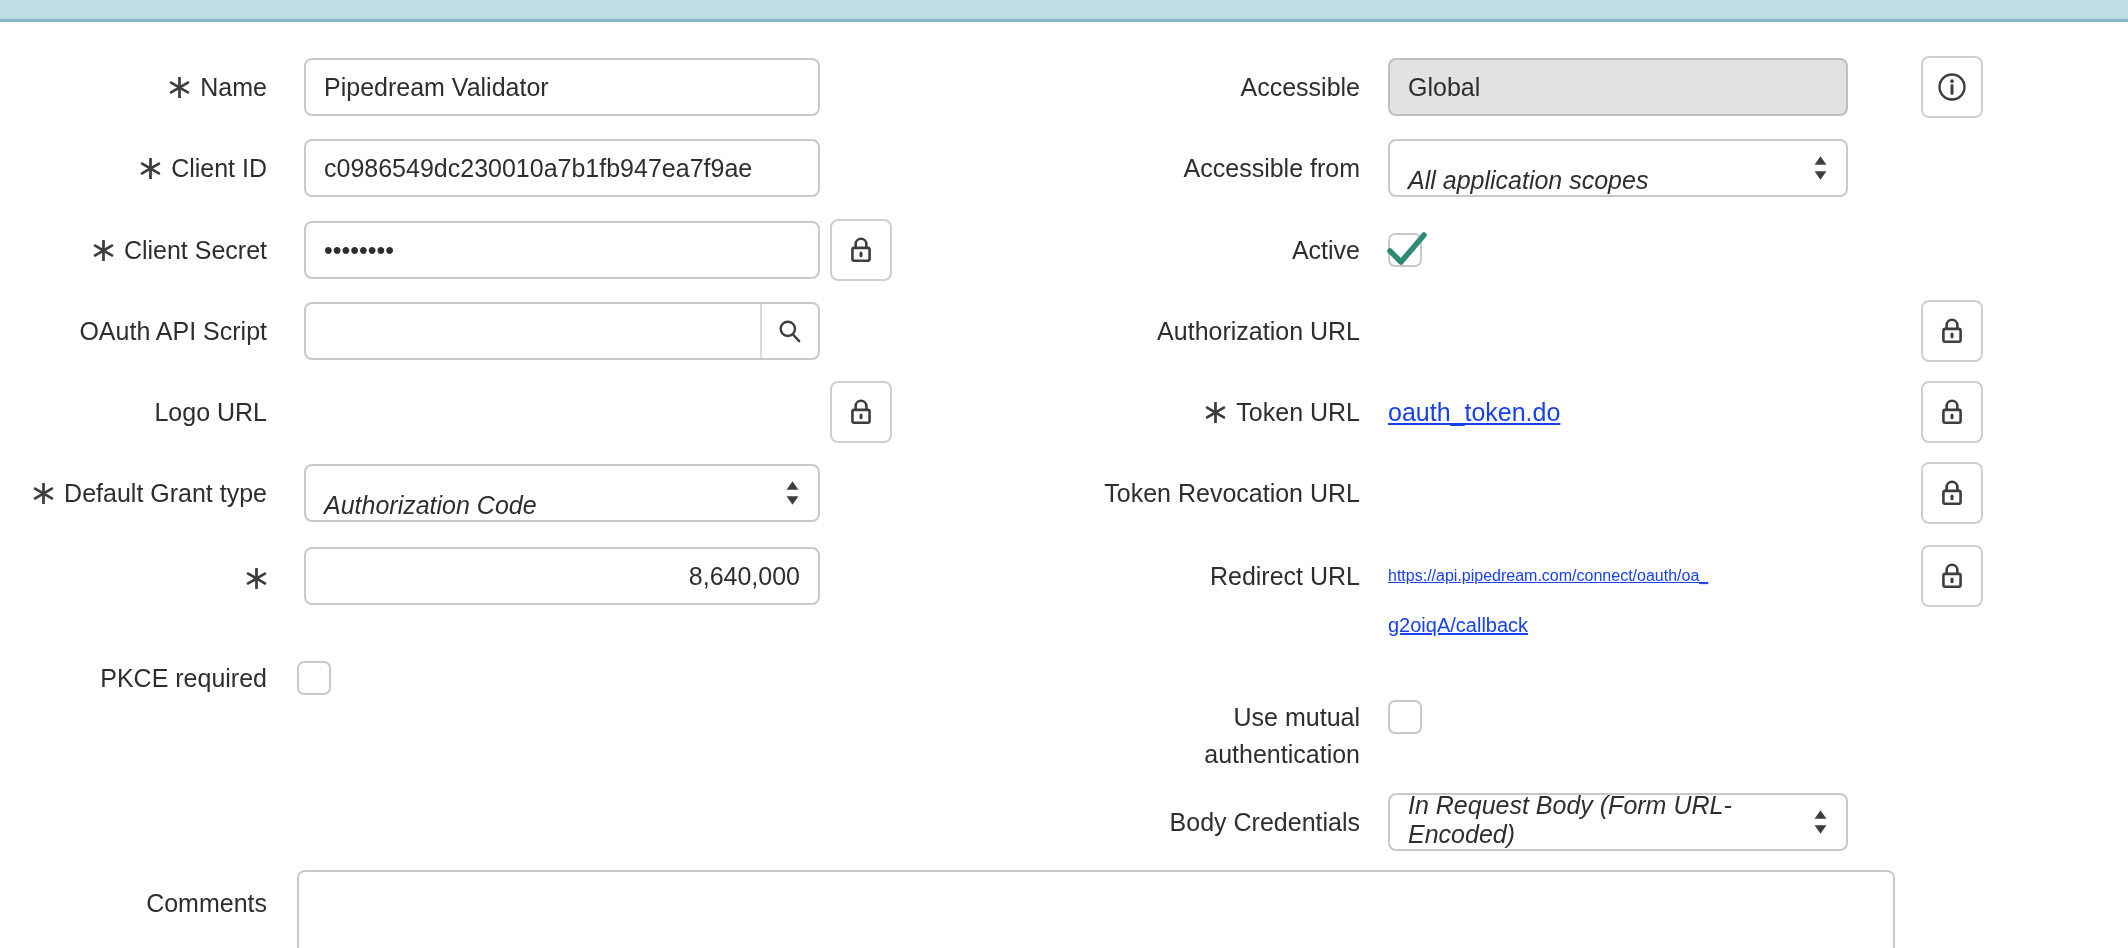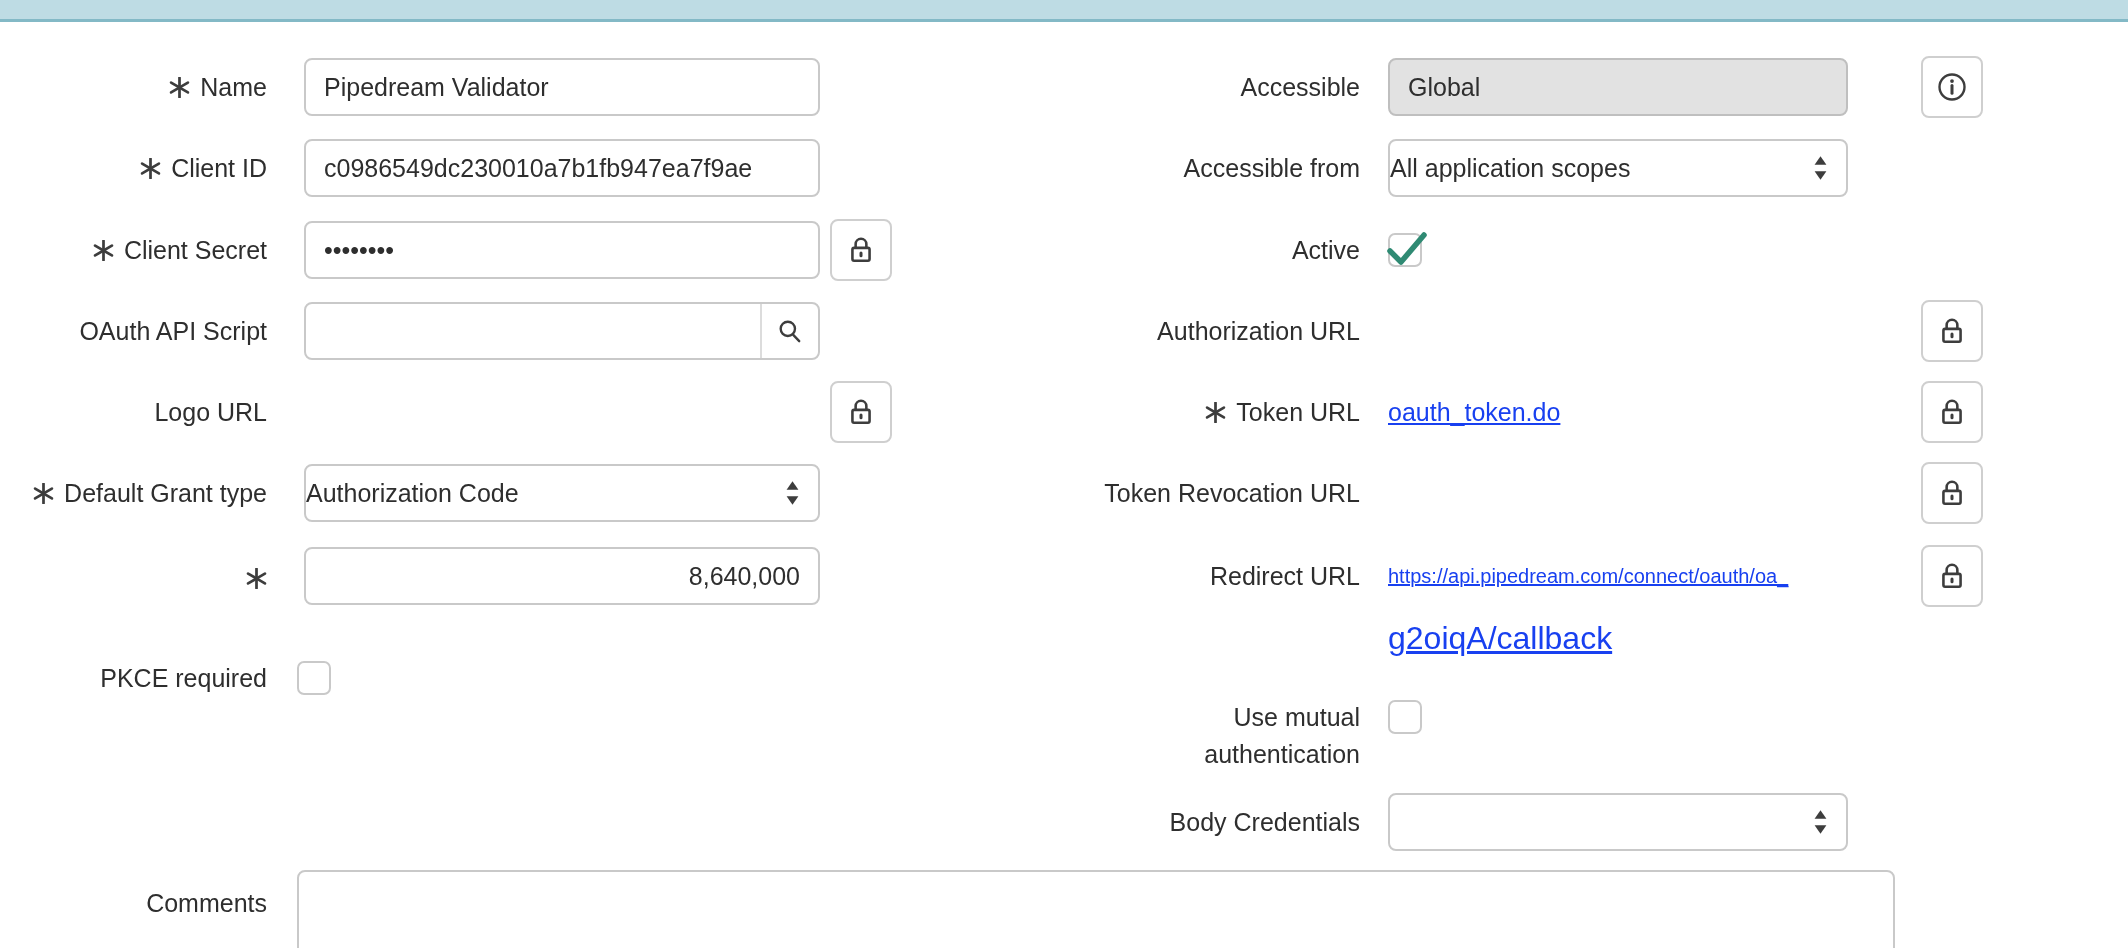--- a/index.html
+++ b/index.html
@@ -28,21 +28,21 @@
   
   .box{position:absolute;height:58px;background:#fff;border:2px solid var(--border);
     border-radius:8px;font-size:25px;color:var(--text);}
   input.box{padding:0 18px;font-family:"Liberation Sans",sans-serif;outline:none;}
   input.box.num{text-align:right;}
   .box.readonly{background:var(--readonly-bg);border-color:var(--readonly-border);
     display:flex;align-items:center;padding:0 18px;}
   .colL{left:304px;width:516px;}
   .colR{left:1388px;width:460px;}
   
-  .select{display:flex;align-items:center;padding:0 52px 0 0;cursor:pointer;position:absolute;}
+  .select{display:flex;align-items:flex-end;padding:0 52px 0 18px;cursor:pointer;position:absolute;font-style:italic;}
   .select .spin{position:absolute;right:18px;top:50%;transform:translateY(-50%);display:flex;}
   
   .ref{position:absolute;display:flex;}
   .ref .refinput{flex:1;border:none;outline:none;background:transparent;
     font-family:"Liberation Sans",sans-serif;font-size:25px;padding:0 18px;min-width:0;}
   .ref .search{flex:0 0 58px;border-left:2px solid #dcdcdc;display:flex;
     align-items:center;justify-content:center;cursor:pointer;border-radius:0 6px 6px 0;}
   
   .ibtn{position:absolute;width:62px;height:62px;background:#fff;
     border:2px solid var(--btn-border);border-radius:8px;display:flex;
@@ -275,22 +275,22 @@
         <path d="M7 12 V8.5 a5 5 0 0 1 10 0 V12" fill="none" stroke="var(--icon)" stroke-width="2.4"></path>
         <rect x="4" y="12" width="16" height="12" rx="1.5" fill="none" stroke="var(--icon)" stroke-width="2.4"></rect>
         <rect x="10.6" y="15.3" width="2.8" height="5.4" rx="1.4" fill="var(--icon)"></rect>
       </svg>
   </span>
 </button>
 
 <div class="lbl right h1" style="top:547px">
   <span class="txt">Redirect URL</span>
 </div>
-<a class="flink" style="left:1388px;top:547px;font-size:20px" href="#">https://api.pipedream.com/connect/oauth/oa_</a>
-<a class="flink" style="left:1388px;top:609px;font-size:32px" href="#">g2oiqA/callback</a>
+<a class="flink" style="left:1388px;top:547px;font-size:16px" href="#">https://api.pipedream.com/connect/oauth/oa_</a>
+<a class="flink" style="left:1388px;top:596px;font-size:20px" href="#">g2oiqA/callback</a>
 <button class="ibtn" style="left:1921px;top:545px">
   <span>
     <svg width="26" height="30" viewBox="0 0 24 28">
         <path d="M7 12 V8.5 a5 5 0 0 1 10 0 V12" fill="none" stroke="var(--icon)" stroke-width="2.4"></path>
         <rect x="4" y="12" width="16" height="12" rx="1.5" fill="none" stroke="var(--icon)" stroke-width="2.4"></rect>
         <rect x="10.6" y="15.3" width="2.8" height="5.4" rx="1.4" fill="var(--icon)"></rect>
       </svg>
   </span>
 </button>
 
@@ -301,19 +301,20 @@
   </span>
 </div>
 <div class="cb" style="left:1388px;top:700px">
   
 </div>
 
 <div class="lbl right h1" style="top:793px">
   <span class="txt">Body Credentials</span>
 </div>
 <div class="box colR select" style="top:793px">
+  <span>In Request Body (Form URL-Encoded)</span>
   <span class="spin">
     <svg width="15" height="26" viewBox="0 0 14 24">
         <path d="M7 1 L12.5 9 H1.5 Z" fill="var(--icon)"></path>
         <path d="M7 23 L12.5 15 H1.5 Z" fill="var(--icon)"></path>
       </svg>
   </span>
 </div>
 
 </body></html>

